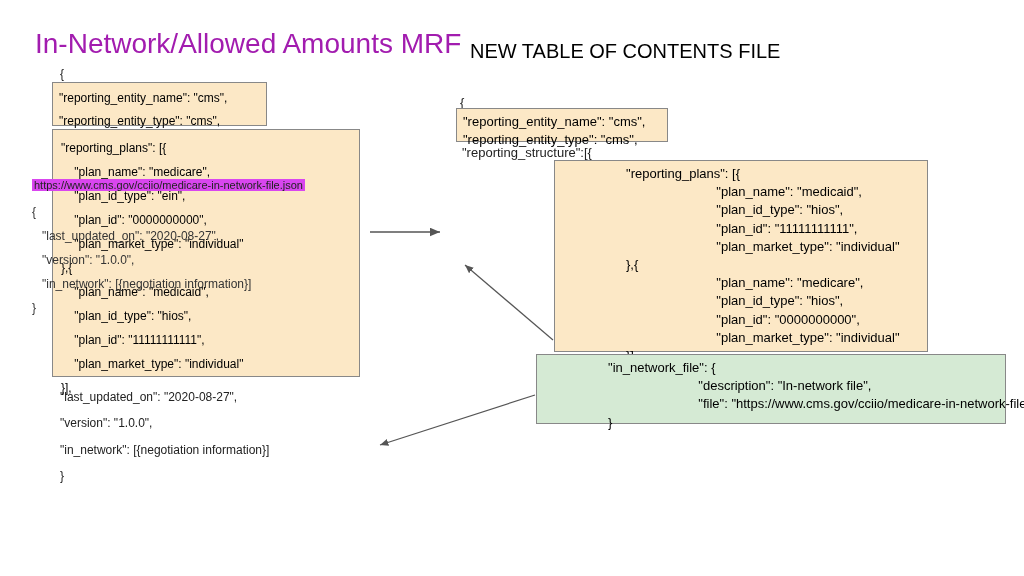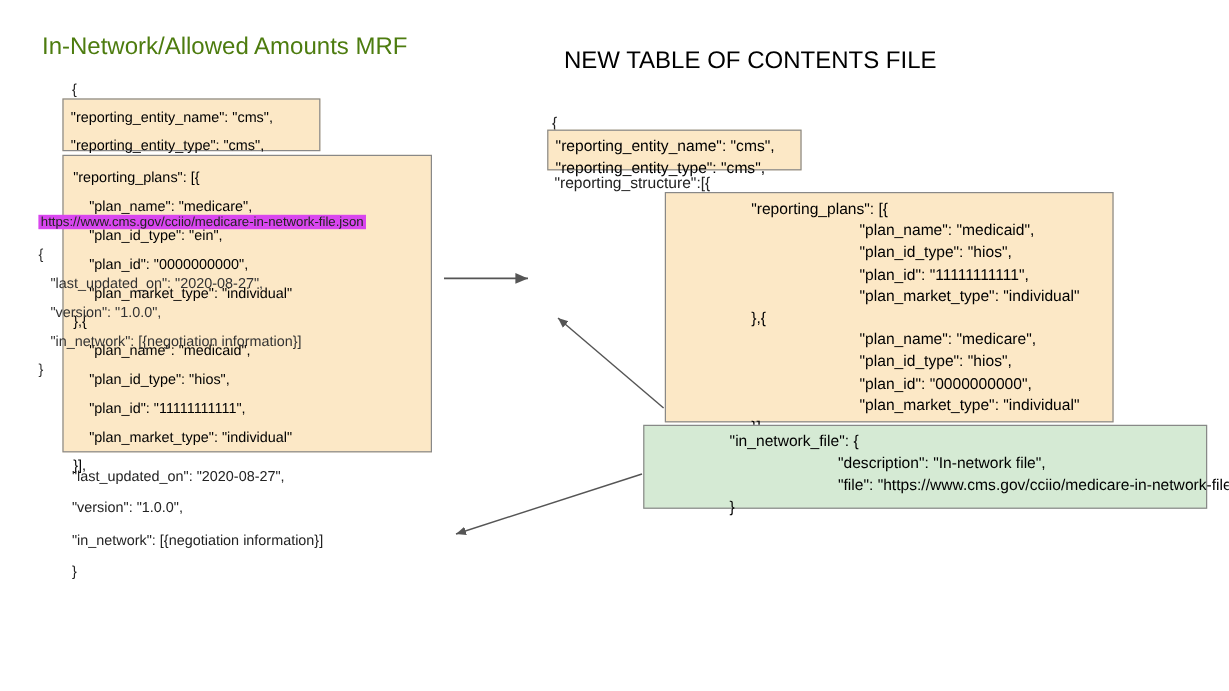--- a/index.html
+++ b/index.html
@@ -9,22 +9,22 @@
     height: 576px;
     background: #fff;
     font-family: Arial, Helvetica, sans-serif;
     position: relative;
     overflow: hidden;
   }
   .title-left {
     position: absolute;
     left: 35px;
     top: 28px;
-    font-size: 20px;
-    color: #4d7c0f;
+    font-size: 28px;
+    color: #a21caf;
   }
   .title-right {
     position: absolute;
     left: 470px;
     top: 40px;
     font-size: 20px;
     color: #000000;
   }
   .box {
     position: absolute;

